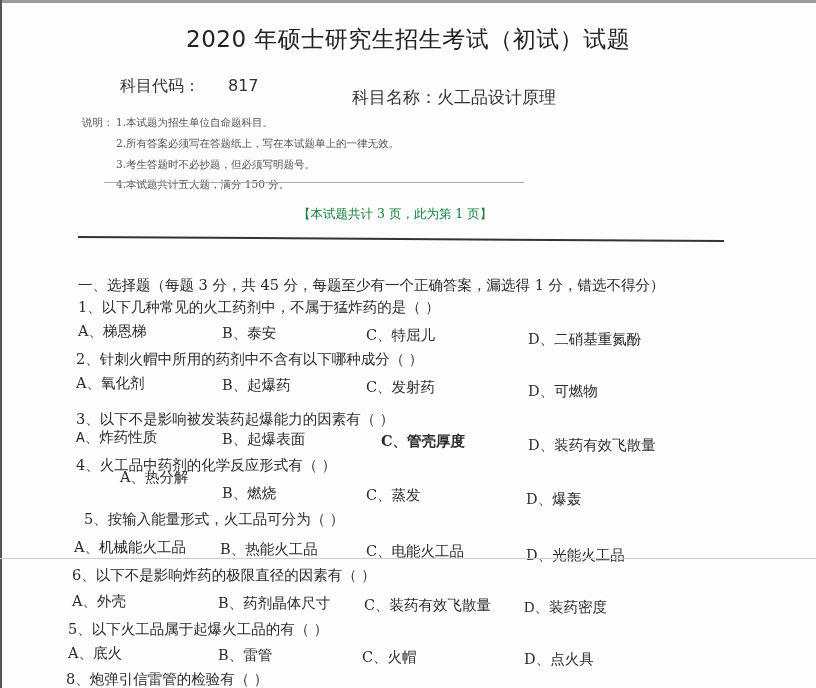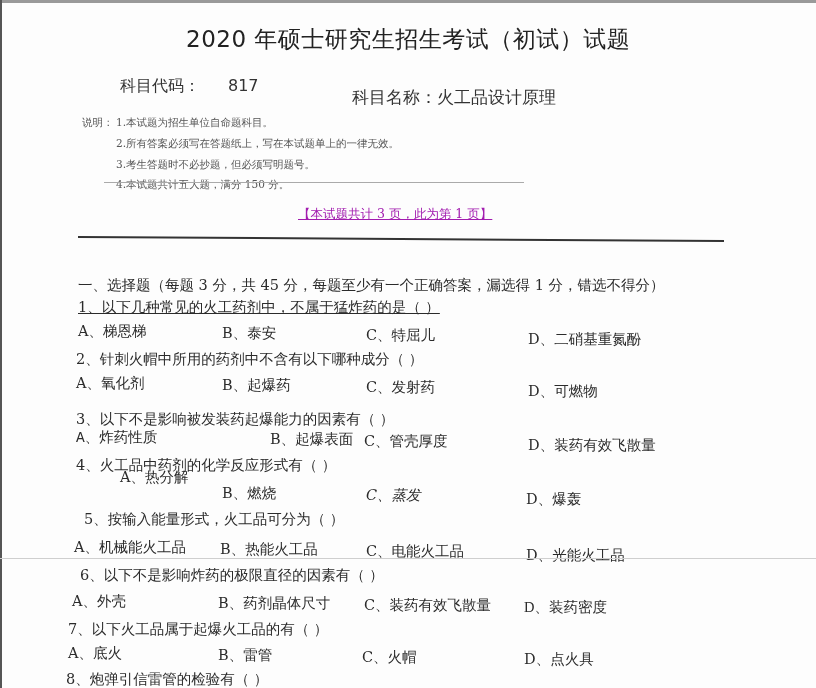--- a/index.html
+++ b/index.html
@@ -21,21 +21,21 @@
     font-size:16px; color:#333; white-space:nowrap;
   }
   .code-label { left:120px; }
   .code-value { left:228px; }
   .name-row { left:352px; top:86px; font-size:17px; }
   .notes { position:absolute; left:82px; top:113px; font-size:10.5px; color:#555; line-height:19px; }
   .notes .label { position:absolute; left:0; top:0; white-space:nowrap; }
   .notes .item { position:absolute; left:34px; white-space:nowrap; }
   .strike-line { position:absolute; left:104px; top:182px; width:420px; height:1px; background:#aaa; }
   .page-info {
-    position:absolute; left:298px; top:206px; font-size:12.5px; color:#a21caf; white-space:nowrap;text-decoration:underline;
+    position:absolute; left:298px; top:206px; font-size:12.5px; color:#15803d; white-space:nowrap;
   }
   .divider { position:absolute; left:78px; top:236px; width:646px; height:2px; background:#333; transform:rotate(0.35deg); transform-origin:left; }
   .q-line {
     position:absolute; white-space:nowrap; font-size:14.5px; color:#2b2b2b;
   }
   .opt { position:absolute; white-space:nowrap; font-size:14.5px; color:#2b2b2b; }
   .fold { position:absolute; left:0; width:816px; height:1px; background:#cfcfcf; }
 </style>
 </head>
 <body>
@@ -56,57 +56,57 @@
   <span class="item" style="top:42px;">3.考生答题时不必抄题，但必须写明题号。</span>
   <span class="item" style="top:62px;">4.本试题共计五大题，满分 150 分。</span>
 </div>
 <div class="strike-line"></div>
 
 <div class="page-info">【本试题共计 3 页，此为第 1 页】</div>
 <div class="divider"></div>
 
 <div class="q-line" style="left:78px; top:276px;">一、选择题（每题 3 分，共 45 分，每题至少有一个正确答案，漏选得 1 分，错选不得分）</div>
 
-<div class="q-line" style="left:78px; top:298px;text-decoration:underline;">1、以下几种常见的火工药剂中，不属于猛炸药的是（    ）</div>
+<div class="q-line" style="left:78px; top:298px;">1、以下几种常见的火工药剂中，不属于猛炸药的是（    ）</div>
 <div class="opt" style="left:78px; top:322px;">A、梯恩梯</div>
 <div class="opt" style="left:222px; top:324px;">B、泰安</div>
 <div class="opt" style="left:366px; top:326px;">C、特屈儿</div>
 <div class="opt" style="left:528px; top:330px;">D、二硝基重氮酚</div>
 
 <div class="q-line" style="left:76px; top:350px;">2、针刺火帽中所用的药剂中不含有以下哪种成分（    ）</div>
 <div class="opt" style="left:76px; top:374px;">A、氧化剂</div>
 <div class="opt" style="left:222px; top:376px;">B、起爆药</div>
 <div class="opt" style="left:366px; top:378px;">C、发射药</div>
 <div class="opt" style="left:528px; top:382px;">D、可燃物</div>
 
 <div class="q-line" style="left:76px; top:402px;margin-top:8px;">3、以下不是影响被发装药起爆能力的因素有（    ）</div>
 <div class="opt" style="left:76px; top:428px;font-family:Liberation Mono, monospace;">A、炸药性质</div>
-<div class="opt" style="left:222px; top:430px;margin-left:48px;">B、起爆表面</div>
-<div class="opt" style="left:364px; top:432px;">C、管壳厚度</div>
+<div class="opt" style="left:222px; top:430px;">B、起爆表面</div>
+<div class="opt" style="left:381px; top:432px;font-weight:bold;">C、管壳厚度</div>
 <div class="opt" style="left:528px; top:436px;">D、装药有效飞散量</div>
 
 <div class="q-line" style="left:76px; top:456px;">4、火工品中药剂的化学反应形式有（   ）</div>
 <div class="opt" style="left:76px; top:468px;margin-left:44px;">A、热分解</div>
 <div class="opt" style="left:222px; top:484px;">B、燃烧</div>
-<div class="opt" style="left:366px; top:486px;font-style:italic;">C、蒸发</div>
+<div class="opt" style="left:366px; top:486px;">C、蒸发</div>
 <div class="opt" style="left:526px; top:490px;">D、爆轰</div>
 
 <div class="q-line" style="left:76px; top:510px;margin-left:8px;">5、按输入能量形式，火工品可分为（   ）</div>
 <div class="opt" style="left:74px; top:538px;">A、机械能火工品</div>
 <div class="opt" style="left:220px; top:540px;">B、热能火工品</div>
 <div class="opt" style="left:366px; top:542px;">C、电能火工品</div>
 <div class="opt" style="left:526px; top:546px;">D、光能火工品</div>
 
 <div class="fold" style="top:558px;"></div>
 
-<div class="q-line" style="left:72px; top:566px;margin-left:8px;">6、以下不是影响炸药的极限直径的因素有（   ）</div>
+<div class="q-line" style="left:72px; top:566px;">6、以下不是影响炸药的极限直径的因素有（   ）</div>
 <div class="opt" style="left:72px; top:592px;">A、外壳</div>
 <div class="opt" style="left:218px; top:594px;">B、药剂晶体尺寸</div>
 <div class="opt" style="left:364px; top:596px;">C、装药有效飞散量</div>
 <div class="opt" style="left:524px; top:598px;font-family:Liberation Serif, serif;">D、装药密度</div>
 
-<div class="q-line" style="left:68px; top:620px;">7、以下火工品属于起爆火工品的有（    ）</div>
+<div class="q-line" style="left:68px; top:620px;">5、以下火工品属于起爆火工品的有（    ）</div>
 <div class="opt" style="left:68px; top:644px;">A、底火</div>
 <div class="opt" style="left:218px; top:646px;">B、雷管</div>
 <div class="opt" style="left:362px; top:648px;">C、火帽</div>
 <div class="opt" style="left:524px; top:650px;">D、点火具</div>
 
 <div class="q-line" style="left:66px; top:670px;">8、炮弹引信雷管的检验有（   ）</div>
 
 </body></html>

